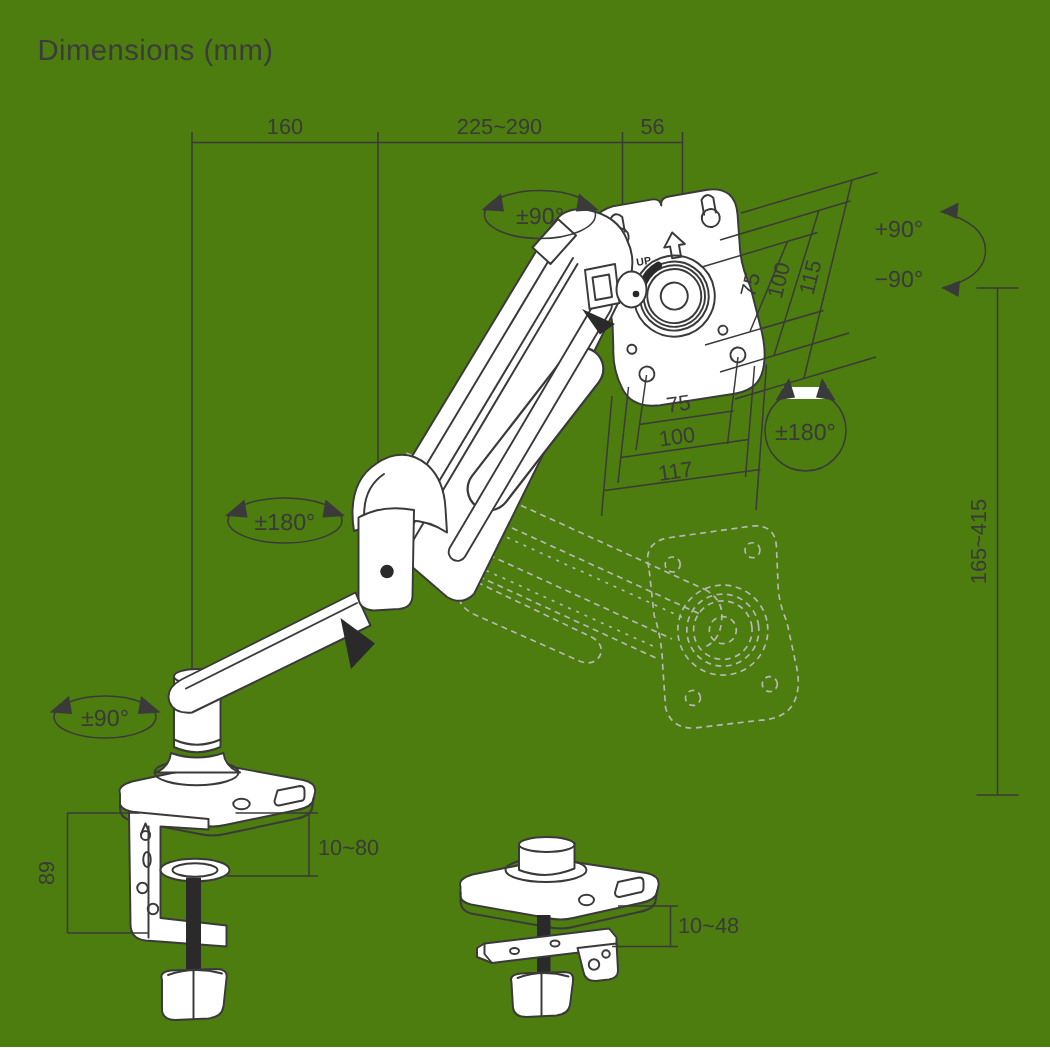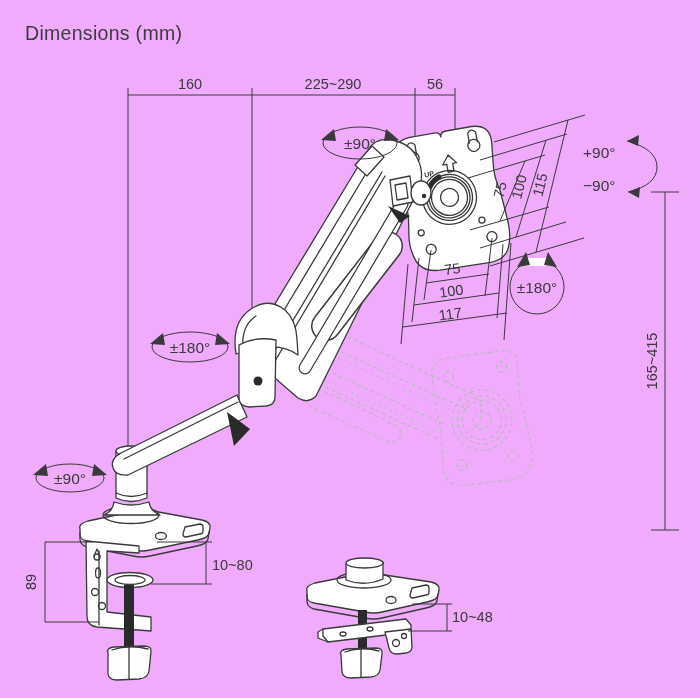--- a/index.html
+++ b/index.html
@@ -1,16 +1,16 @@
 <!DOCTYPE html>
 <html><head>
 <meta charset="utf-8">
 <style>
   html,body{margin:0;padding:0;background:#ffffff;}
-  .stage{width:700px;height:698px;position:relative;background:#f0abfc;overflow:hidden;}
+  .stage{width:700px;height:698px;position:relative;background:#4d7c0f;overflow:hidden;}
   svg{display:block;}
   text{font-family:"Liberation Sans","DejaVu Sans",sans-serif;}
   .title-text{font-size:19.5px;fill:#3c3c3c;letter-spacing:.3px;}
   .dim-text{font-size:14.5px;fill:#3a3a3a;}
   .rot-text{font-size:15.5px;fill:#3a3a3a;}
   .up-text{font-size:7px;font-weight:bold;fill:#2a2a2a;letter-spacing:.2px;}
   .part{fill:#ffffff;stroke:#3a3a3a;stroke-width:1.3;stroke-linejoin:round;}
   .ink{fill:none;stroke:#3a3a3a;stroke-width:1.3;stroke-linejoin:round;stroke-linecap:round;}
   .dim{fill:none;stroke:#3a3a3a;stroke-width:1;}
   .arrow{fill:#3a3a3a;stroke:none;}

